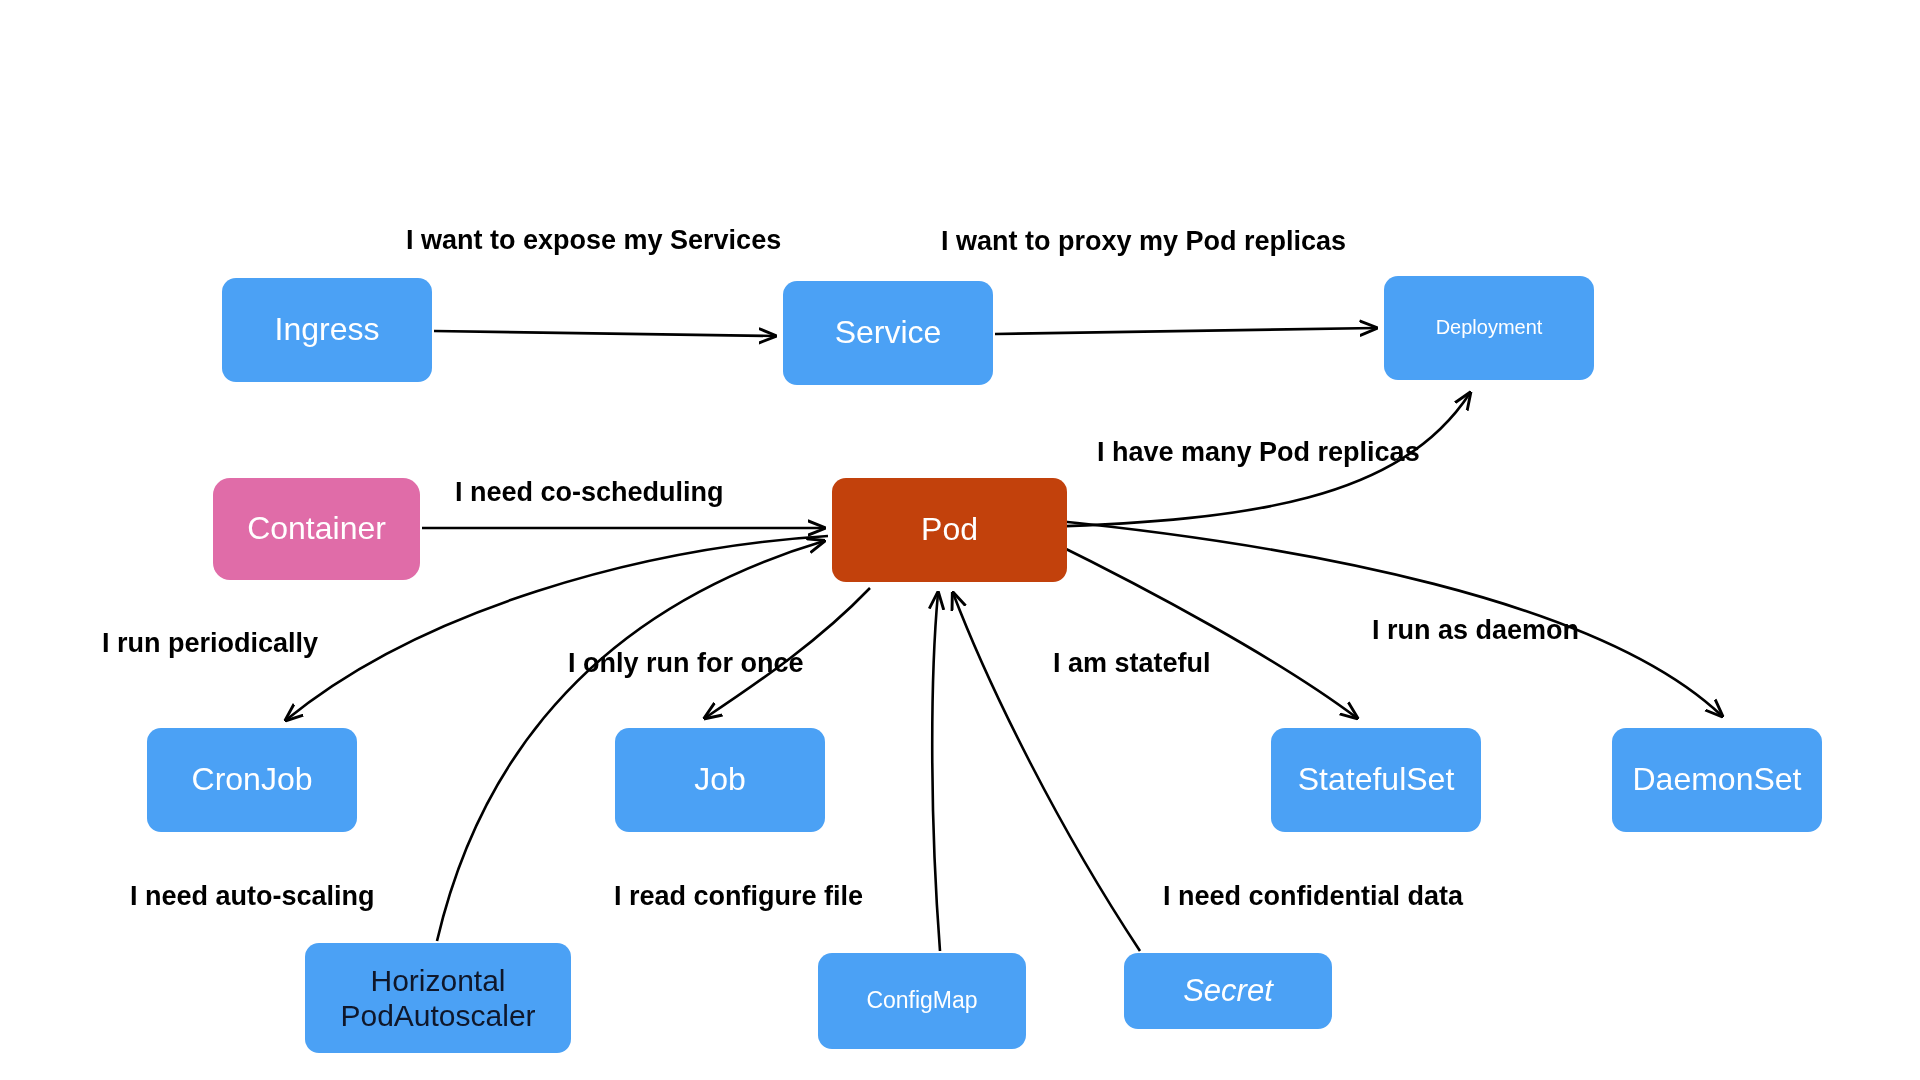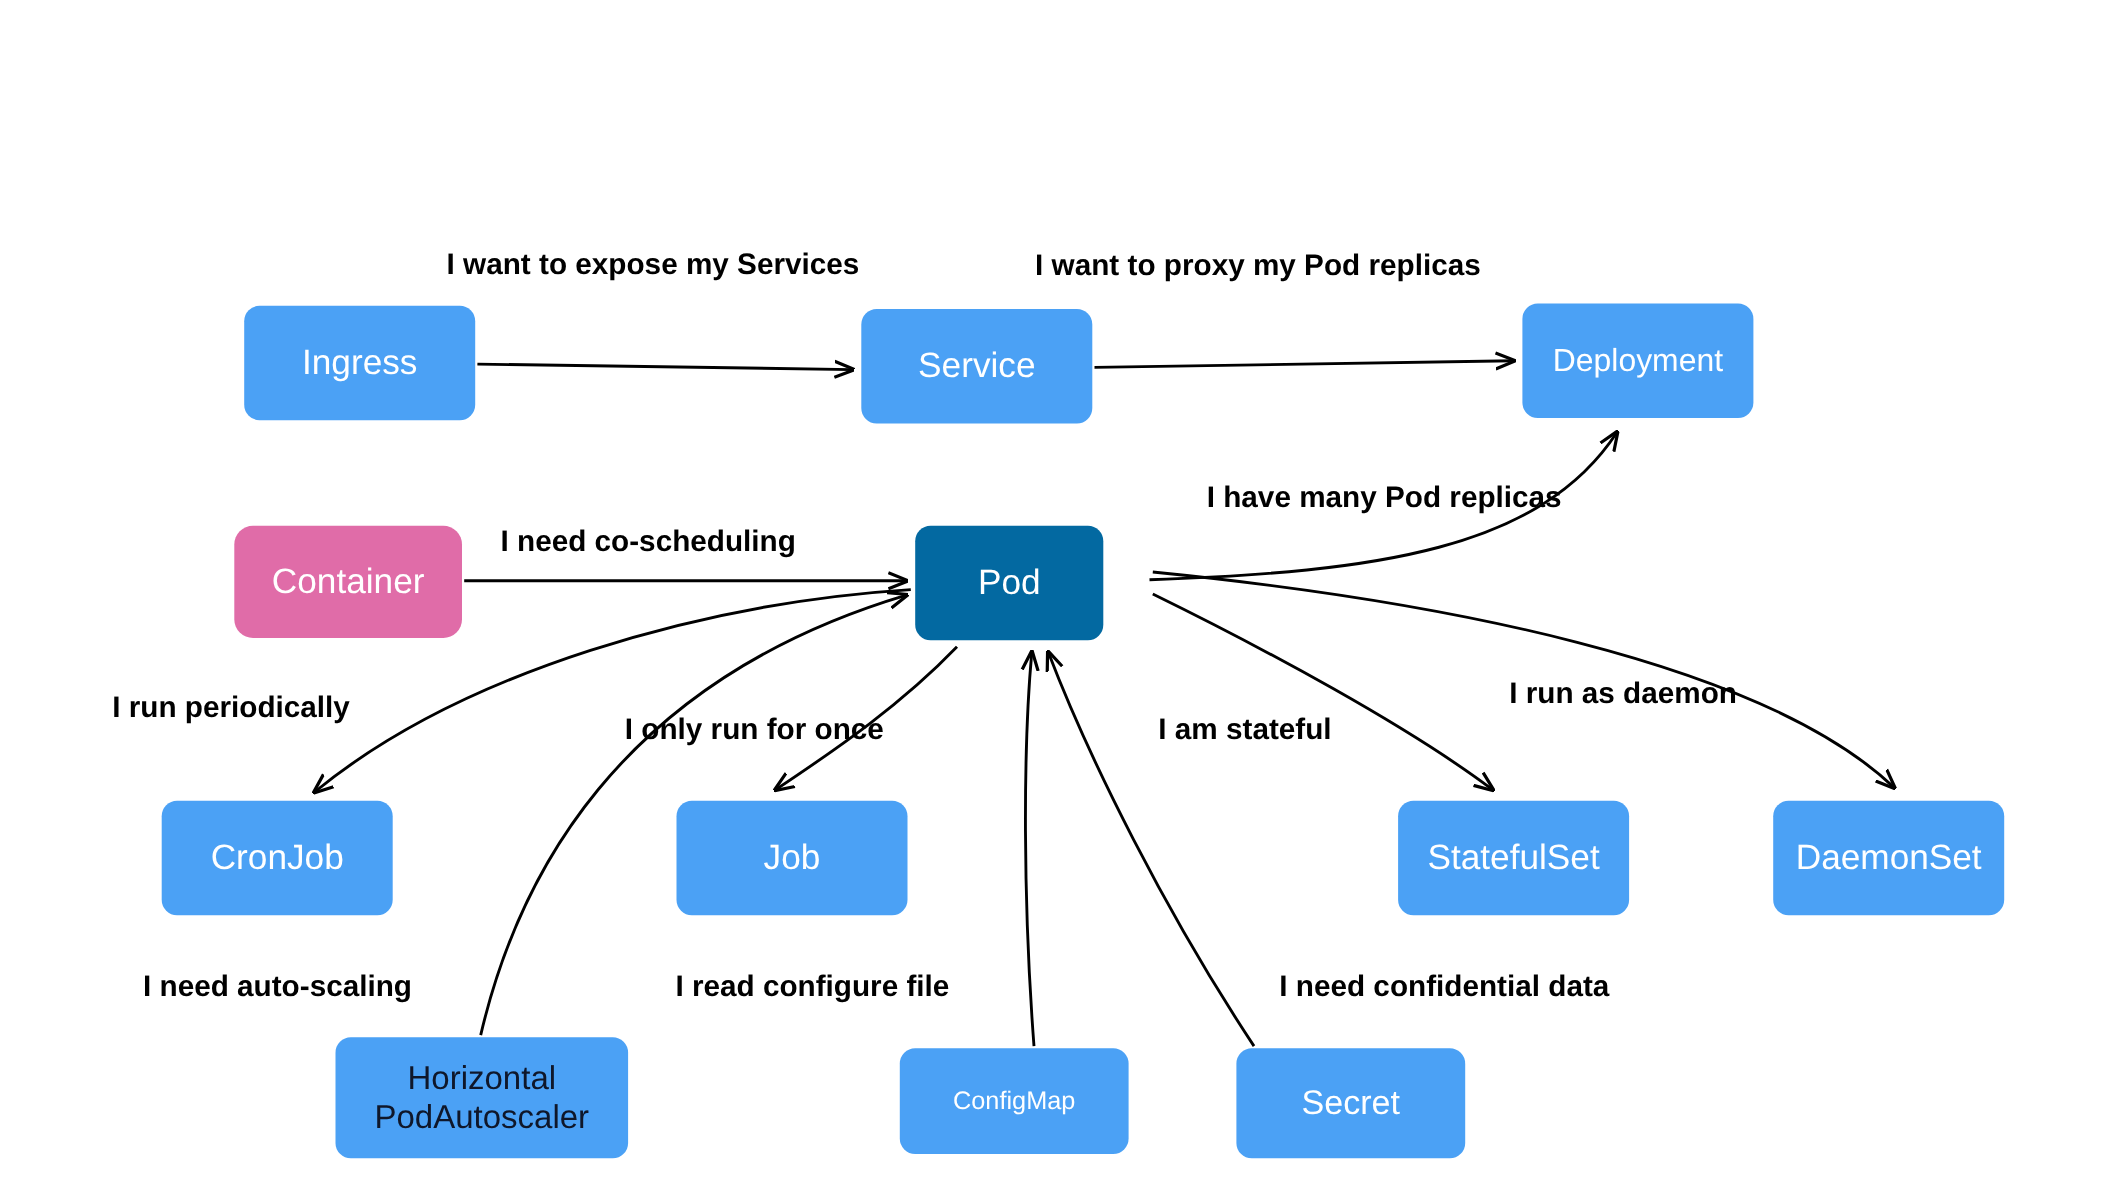--- a/index.html
+++ b/index.html
@@ -82,31 +82,31 @@
 
       <path d="M 940 951 C 930 820, 930 680, 938 593"></path>
 
       <path d="M 1140 951 C 1060 830, 990 690, 953 593"></path>
     </g>
   </svg>
 
   <div id="nodes">
       <div class="node" style="left: 222px; top: 278px; width: 210px; height: 104px; background: rgb(75, 161, 245); font-size: 32px; color: rgb(255, 255, 255);">Ingress</div>
       <div class="node" style="left: 783px; top: 281px; width: 210px; height: 104px; background: rgb(75, 161, 245); font-size: 32px; color: rgb(255, 255, 255);">Service</div>
-      <div class="node" style="left: 1384px; top: 276px; width: 210px; height: 104px; background: rgb(75, 161, 245); font-size: 29px; color: rgb(255, 255, 255);">Deployment</div>
+      <div class="node" style="left: 1384px; top: 276px; width: 210px; height: 104px; background: rgb(75, 161, 245); font-size: 20px; color: rgb(255, 255, 255);">Deployment</div>
       <div class="node" style="left: 213px; top: 478px; width: 207px; height: 102px; background: rgb(224, 108, 168); font-size: 32px; color: rgb(255, 255, 255); border-radius: 17px;">Container</div>
-      <div class="node" style="left: 832px; top: 478px; width: 171px; height: 104px; background: #0369a1; font-size: 32px; color: rgb(255, 255, 255);">Pod</div>
+      <div class="node" style="left: 832px; top: 478px; width: 235px; height: 104px; background: #c2410c; font-size: 32px; color: rgb(255, 255, 255);">Pod</div>
       <div class="node" style="left: 147px; top: 728px; width: 210px; height: 104px; background: rgb(75, 161, 245); font-size: 32px; color: rgb(255, 255, 255);">CronJob</div>
       <div class="node" style="left: 615px; top: 728px; width: 210px; height: 104px; background: rgb(75, 161, 245); font-size: 32px; color: rgb(255, 255, 255);">Job</div>
       <div class="node" style="left: 1271px; top: 728px; width: 210px; height: 104px; background: rgb(75, 161, 245); font-size: 32px; color: rgb(255, 255, 255);">StatefulSet</div>
       <div class="node" style="left: 1612px; top: 728px; width: 210px; height: 104px; background: rgb(75, 161, 245); font-size: 32px; color: rgb(255, 255, 255);">DaemonSet</div>
       <div class="node" style="left: 305px; top: 943px; width: 266px; height: 110px; background: rgb(75, 161, 245); font-size: 30px; color: #0f172a;">Horizontal
 PodAutoscaler</div>
       <div class="node" style="left: 818px; top: 953px; width: 208px; height: 96px; background: rgb(75, 161, 245); font-size: 23px; color: rgb(255, 255, 255);">ConfigMap</div>
-      <div class="node" style="left: 1124px; top: 953px; width: 208px; height: 100px; background: rgb(75, 161, 245); font-size: 31px; color: rgb(255, 255, 255);">Secret</div>
+      <div class="node" style="left: 1124px; top: 953px; width: 208px; height: 76px; background: rgb(75, 161, 245); font-size: 31px; color: rgb(255, 255, 255); font-style: italic;">Secret</div>
     </div>
   <div id="labels">
       <div class="edge-label" style="left: 374px; top: 225px; font-size: 27px; color: rgb(0, 0, 0); margin-left: 32px;">I want to expose my Services</div>
       <div class="edge-label" style="left: 941px; top: 226px; font-size: 27px; color: rgb(0, 0, 0);">I want to proxy my Pod replicas</div>
       <div class="edge-label" style="left: 1097px; top: 437px; font-size: 27px; color: rgb(0, 0, 0);">I have many Pod replicas</div>
       <div class="edge-label" style="left: 455px; top: 477px; font-size: 27px; color: rgb(0, 0, 0);">I need co-scheduling</div>
       <div class="edge-label" style="left: 102px; top: 628px; font-size: 27px; color: rgb(0, 0, 0);">I run periodically</div>
       <div class="edge-label" style="left: 568px; top: 648px; font-size: 27px; color: rgb(0, 0, 0);">I only run for once</div>
       <div class="edge-label" style="left: 1053px; top: 648px; font-size: 27px; color: rgb(0, 0, 0);">I am stateful</div>
       <div class="edge-label" style="left: 1372px; top: 615px; font-size: 27px; color: rgb(0, 0, 0);">I run as daemon</div>

